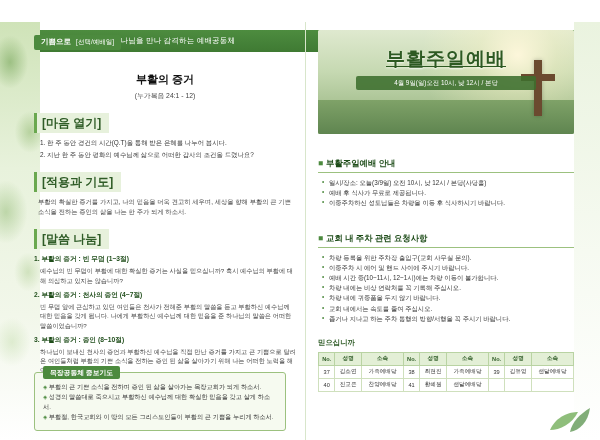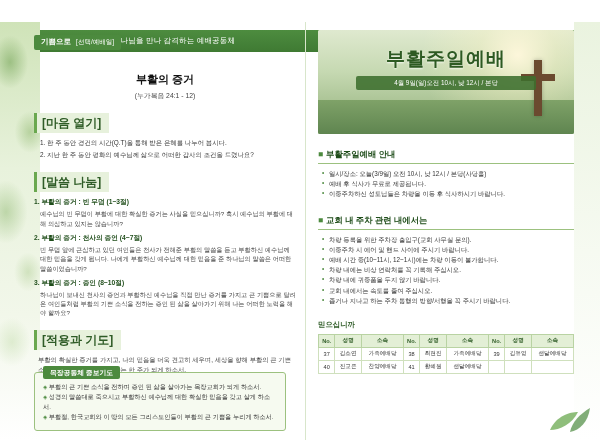--- a/index.html
+++ b/index.html
@@ -106,27 +106,28 @@
     background:#6b4a2f;box-shadow:0 0 4px rgba(0,0,0,.25);
   }
   .poster .cross:before{
     content:"";position:absolute;left:-13px;top:14px;width:34px;height:7px;background:#6b4a2f;
   }
   .poster .ptitle{
     position:absolute;left:0;right:0;top:16px;text-align:center;
     font-size:19px;font-weight:bold;color:#2d5a22;
     text-shadow:0 1px 2px rgba(255,255,255,.8);
     letter-spacing:1px;
+    text-decoration:underline;
   }
   .poster .pband{
     position:absolute;left:38px;top:46px;width:180px;height:14px;
     background:rgba(60,110,45,.88);border-radius:2px;
     color:#fff;font-size:6.4px;line-height:14px;text-align:center;
   }
-  .r-sec{margin-top:15px;}
+  .r-sec{margin-top:24px;}
   .r-head{font-size:8.4px;font-weight:bold;color:#1f4d1a;}
   .r-head .dot{color:#4c8a3e;margin-right:3px;}
   .r-hr{height:1px;background:#9cc17f;margin-top:3px;}
   .r-list{margin:5px 0 0 4px;padding:0;list-style:none;}
   .r-list li{font-size:6.3px;line-height:1.62;color:#333;padding-left:7px;position:relative;}
   .r-list li:before{content:"•";position:absolute;left:0;top:-1px;color:#4c8a3e;}
   
   .duty-head{font-size:7.4px;font-weight:bold;color:#2f5c27;margin-top:14px;}
   table.duty{
     width:256px;border-collapse:collapse;margin-top:4px;
@@ -166,35 +167,35 @@
 
     <div class="blk">
       <div class="blk-head">[마음 열기]</div>
       <ul class="ol">
         <li>1. 한 주 동안 경건의 시간(Q.T)을 통해 받은 은혜를 나누어 봅시다.</li>
         <li>2. 지난 한 주 동안 평화의 예수님께 삶으로 어떠한 감사의 조건을 드렸나요?</li>
       </ul>
     </div>
 
     <div class="blk">
+      <div class="blk-head">[적용과 기도]</div>
+      <div class="apply-body">부활의 확실한 증거를 가지고, 나의 믿음을 더욱 견고히 세우며, 세상을 향해 부활의 큰 기쁜 소식을 전하는 증인의 삶을 나는 한 주가 되게 하소서.</div>
+    </div>
+
+    <div class="blk">
       <div class="blk-head">[말씀 나눔]</div>
 
       <div class="q-title">1. 부활의 증거 : 빈 무덤 (1~3절)</div>
       <div class="q-body">예수님의 빈 무덤이 부활에 대한 확실한 증거는 사실을 믿으십니까? 혹시 예수님의 부활에 대해 의심하고 있지는 않습니까?</div>
 
       <div class="q-title">2. 부활의 증거 : 천사의 증언 (4~7절)</div>
       <div class="q-body">빈 무덤 앞에 근심하고 있던 여인들은 천사가 전해준 부활의 말씀을 듣고 부활하신 예수님께 대한 믿음을 갖게 됩니다. 나에게 부활하신 예수님께 대한 믿음을 준 하나님의 말씀은 어떠한 말씀이었습니까?</div>
 
       <div class="q-title">3. 부활의 증거 : 증인 (8~10절)</div>
       <div class="q-body">하나님이 보내신 천사의 증언과 부활하신 예수님을 직접 만난 증거를 가지고 큰 기쁨으로 달려온 여인들처럼 부활의 기쁜 소식을 전하는 증인 된 삶을 살아가기 위해 나는 어떠한 노력을 해야 할까요?</div>
-    </div>
-
-    <div class="blk">
-      <div class="blk-head">[적용과 기도]</div>
-      <div class="apply-body">부활의 확실한 증거를 가지고, 나의 믿음을 더욱 견고히 세우며, 세상을 향해 부활의 큰 기쁜 소식을 전하는 증인의 삶을 나는 한 주가 되게 하소서.</div>
     </div>
   </div>
 
   <div class="prayerbox">
     <div class="tag">목장공동체 중보기도</div>
     <ul>
       <li>부활의 큰 기쁜 소식을 전하며 증인 된 삶을 살아가는 목장교회가 되게 하소서.</li>
       <li>성경의 말씀대로 죽으시고 부활하신 예수님께 대한 확실한 믿음을 갖고 살게 하소서.</li>
       <li>부활절, 한국교회와 이 땅의 모든 그리스도인들이 부활의 큰 기쁨을 누리게 하소서.</li>
     </ul>
@@ -217,21 +218,21 @@
       <div class="r-hr"></div>
       <ul class="r-list">
         <li>일시/장소: 오늘(3/9일) 오전 10시, 낮 12시 / 본당(사당홀)</li>
         <li>예배 후 식사가 무료로 제공됩니다.</li>
         <li>이중주차하신 성도님들은 차량을 이동 후 식사하시기 바랍니다.</li>
       </ul>
     </div>
 
     <div class="r-sec">
       <div class="r-head">
-        <span class="dot">■</span><span>교회 내 주차 관련 내에서는</span>
+        <span class="dot">■</span><span>교회 내 주차 관련 요청사항</span>
       </div>
       <div class="r-hr"></div>
       <ul class="r-list">
         <li>차량 등록을 위한 주차장 출입구(교회 사무실 문의).</li>
         <li>이중주차 시 에어 및 핸드 사이에 주시기 바랍니다.</li>
         <li>예배 시간 중(10~11시, 12~1시)에는 차량 이동이 불가합니다.</li>
         <li>차량 내에는 비상 연락처를 꼭 기록해 주십시오.</li>
         <li>차량 내에 귀중품을 두지 않기 바랍니다.</li>
         <li>교회 내에서는 속도를 줄여 주십시오.</li>
         <li>좁거나 지나고 하는 주차 통행의 방향/서행을 꼭 주시기 바랍니다.</li>

